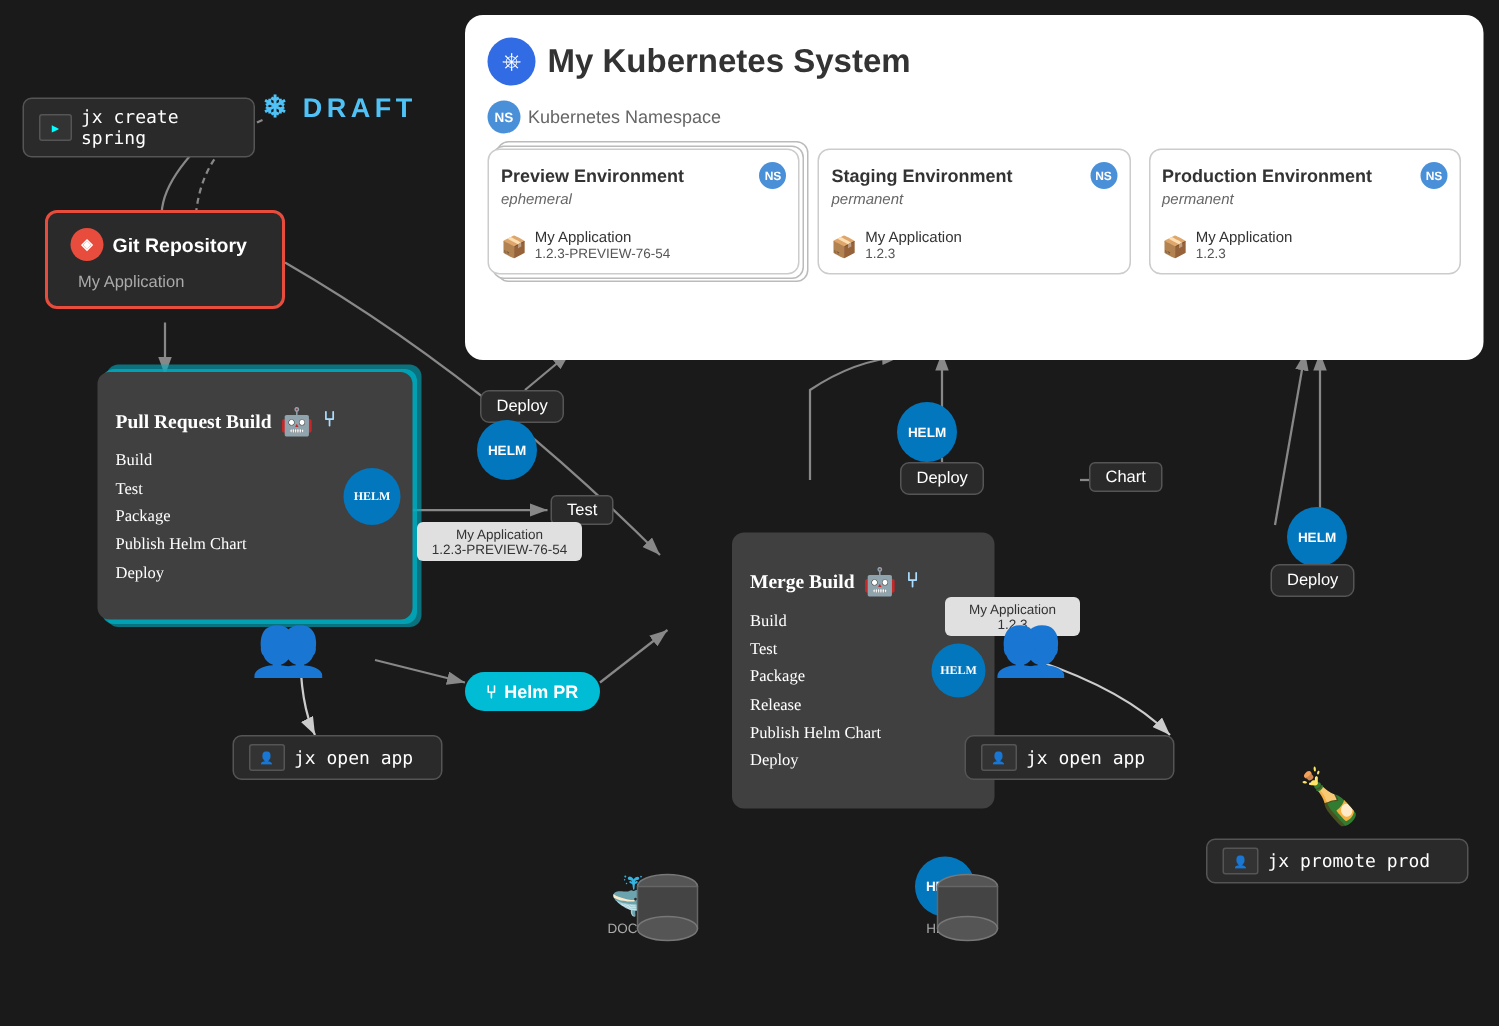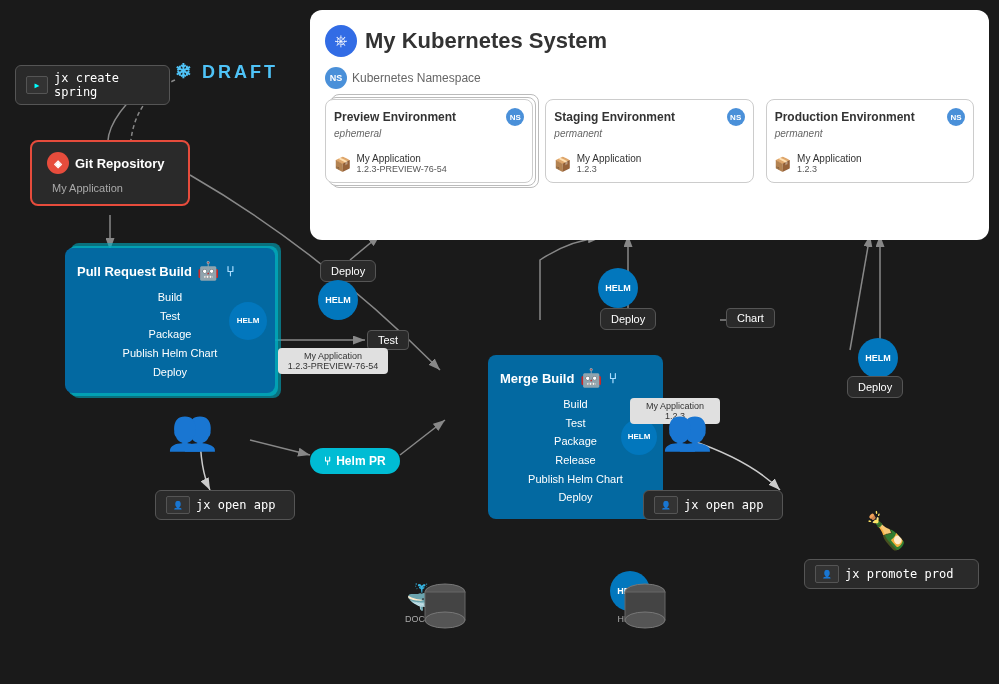--- a/index.html
+++ b/index.html
@@ -158,21 +158,20 @@
       justify-content: center;
       font-size: 8px;
       font-weight: bold;
       margin-left: 4px;
     }
 
     
     .env-boxes {
       display: flex;
       gap: 12px;
-      justify-content: flex-end;
     }
     .env-box {
       flex: 1;
       background: white;
       border: 1.5px solid #ccc;
       border-radius: 8px;
       padding: 8px;
       position: relative;
     }
     .env-title-row {
@@ -206,37 +205,37 @@
       font-weight: 500;
     }
     .env-app-version {
       font-size: 9px;
       color: #555;
     }
 
     
     .pipeline-box {
       position: absolute;
-      background: #0369a1;
+      background: #404040;
       border-radius: 8px;
-      padding: 12px 12px;
-      color: white;
+      padding: 22px 12px;
+      color: white;
+      font-family: Liberation Serif, serif;
     }
     .pipeline-title {
       font-weight: bold;
       font-size: 13px;
       margin-bottom: 6px;
       display: flex;
       align-items: center;
       gap: 6px;
     }
     .pipeline-steps {
       font-size: 11px;
       line-height: 1.7;
-      text-align: center;
     }
 
     
     .deploy-box {
       background: #2a2a2a;
       border: 1px solid #555;
       border-radius: 6px;
       padding: 4px 10px;
       color: white;
       font-size: 11px;

